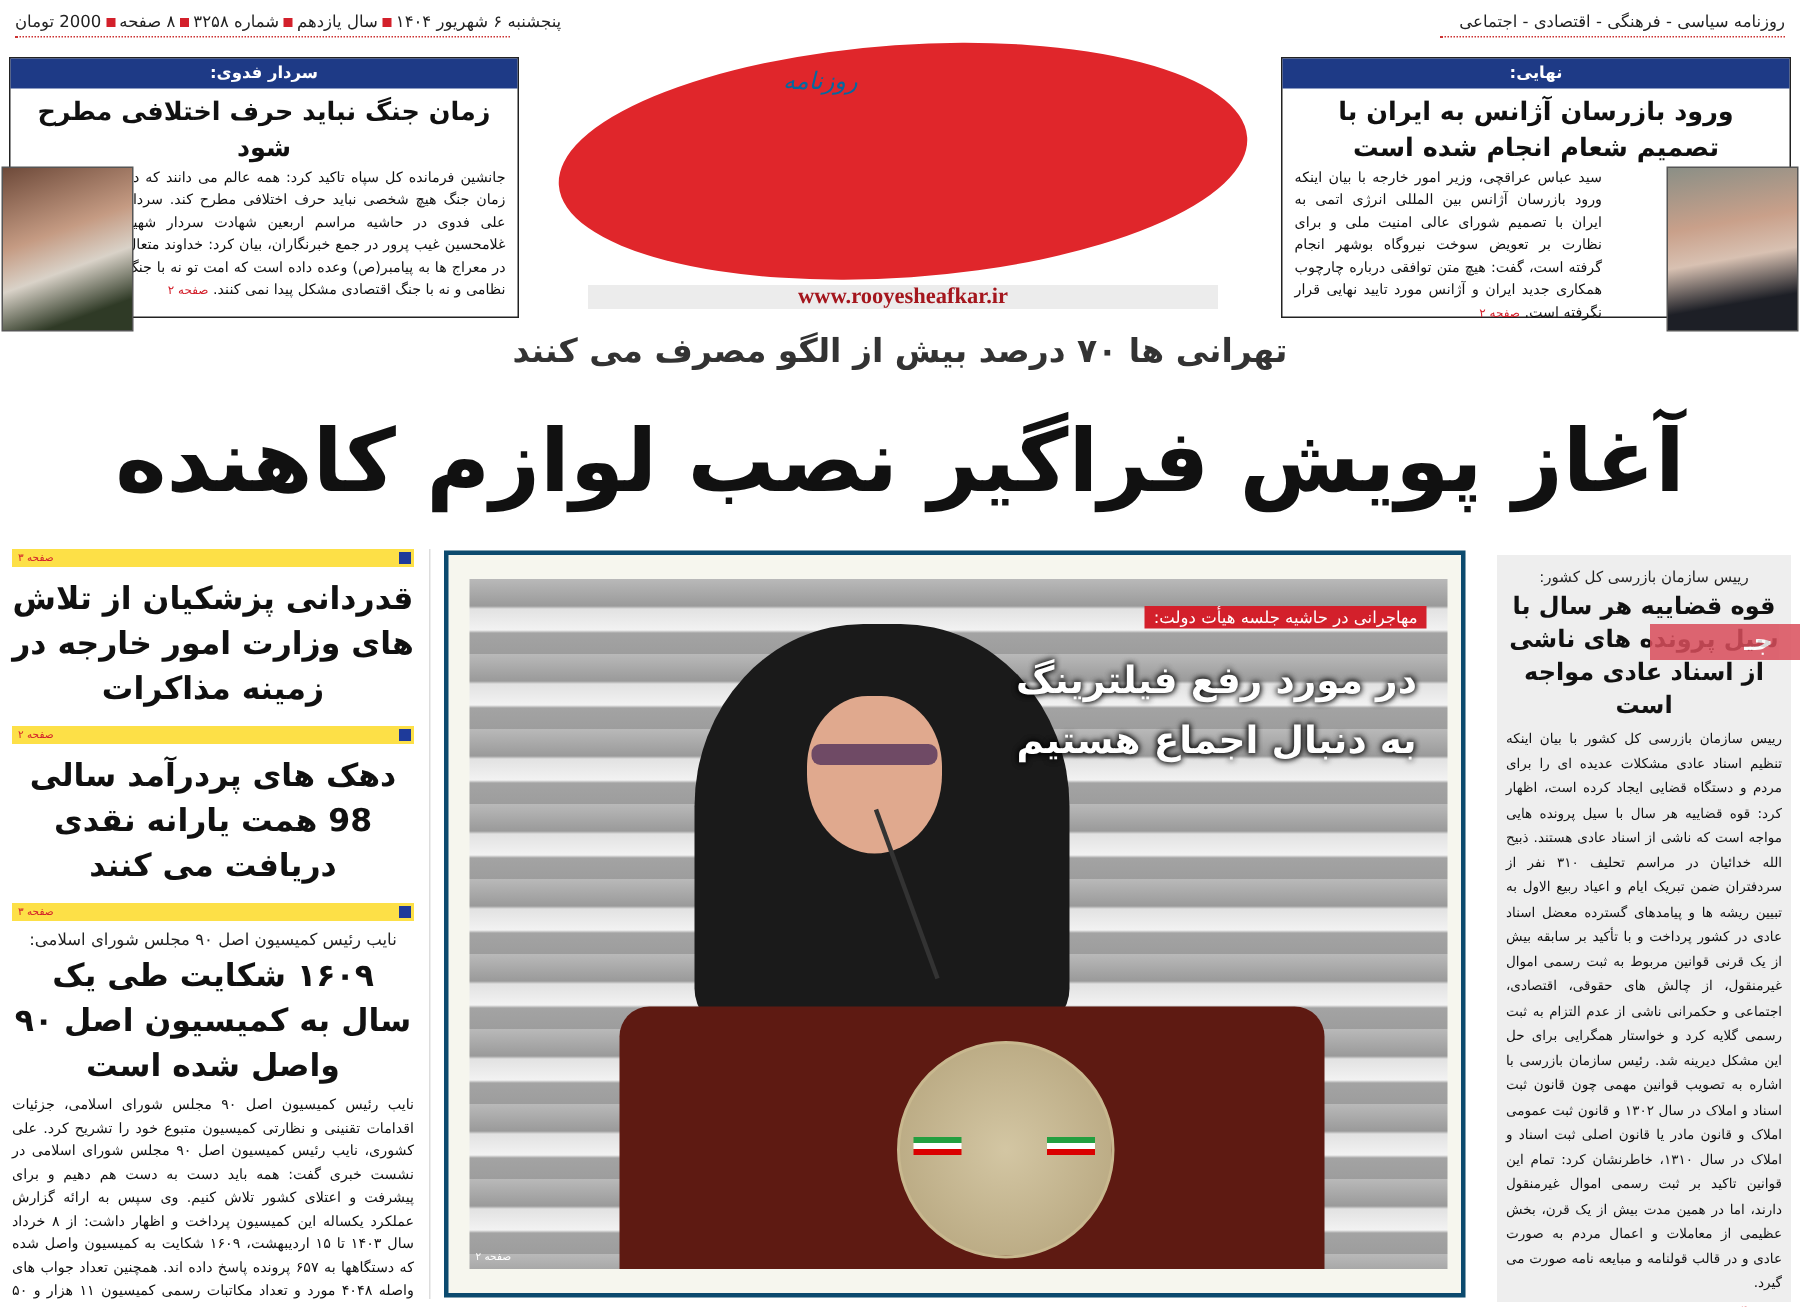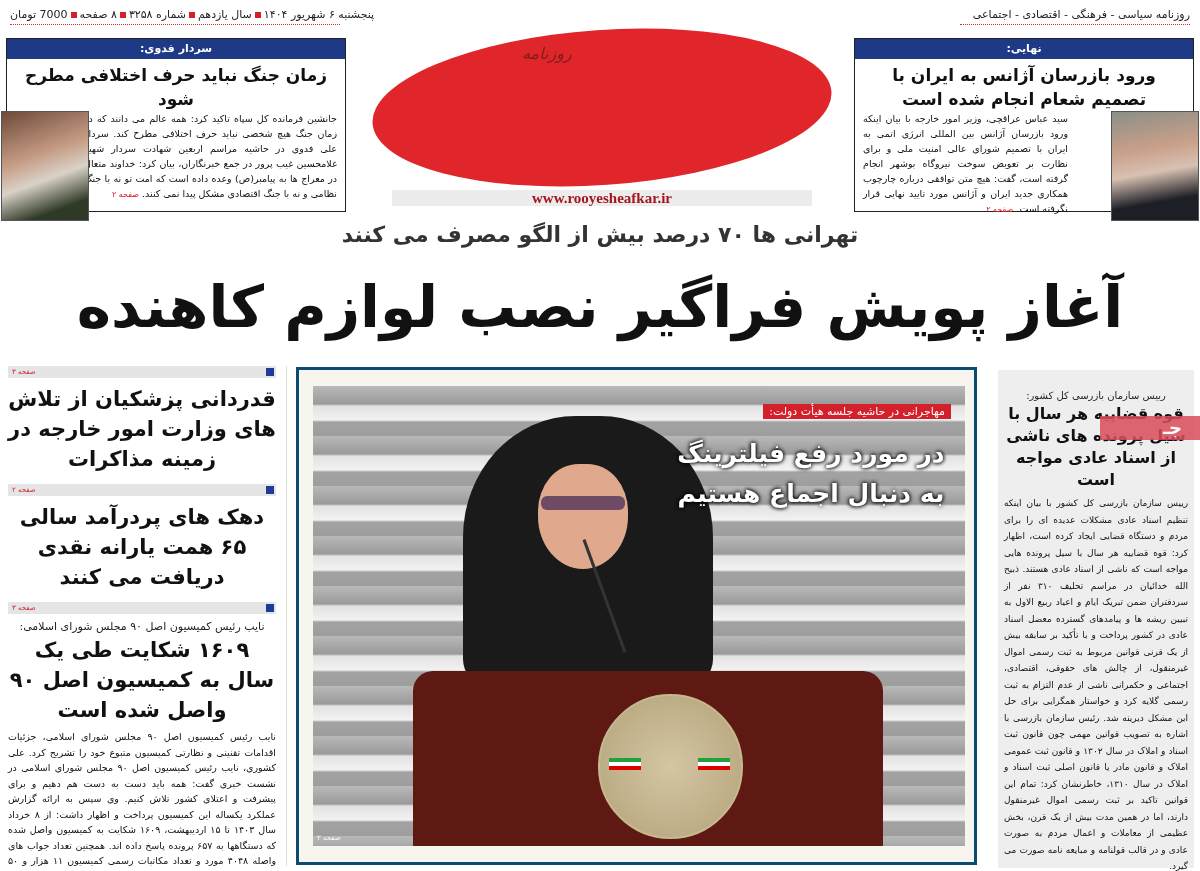--- a/index.html
+++ b/index.html
@@ -20,30 +20,30 @@
   .sidebox .kicker { height: 20px; background: #1e3a86; color: #fff; font-size: 11px; text-align: center; line-height: 20px; font-weight: bold; }
   .sidebox .title { font-size: 17px; font-weight: bold; text-align: center; line-height: 24px; margin-top: 4px; padding: 0 8px; }
   .sidebox .body { font-size: 9.5px; line-height: 15px; text-align: justify; padding: 0 8px; }
   .sidebox .pg { color: #d3202b; font-size: 8px; }
   .photo { position: absolute; bottom: -10px; width: 88px; height: 110px; border: 1px solid #555; overflow: hidden; }
 
   
   .logo-wrap { left: 372px; top: 30px; width: 460px; height: 175px; }
   .logo-oval { position: absolute; left: 0; top: 0; width: 460px; height: 155px; background: #e0262b; border-radius: 50%; transform: rotate(-4deg); }
   .logo-text { position: absolute; left: 0; top: 18px; width: 460px; text-align: center; color: #fff; font-size: 82px; font-weight: bold; font-family: "DejaVu Serif", serif; line-height: 110px; }
-  .logo-small { position: absolute; left: 150px; top: 14px; color: #7f1d1d; font-size: 16px; font-family: "DejaVu Serif", serif; font-style: italic; }
+  .logo-small { position: absolute; left: 150px; top: 14px; color: #0369a1; font-size: 16px; font-family: "DejaVu Serif", serif; font-style: italic; }
   .url-bar { position: absolute; left: 20px; top: 160px; width: 420px; height: 16px; background: #ececec; text-align: center; direction: ltr; font-family: "Liberation Serif", serif; font-weight: bold; font-size: 15px; line-height: 16px; color: #a4161d; }
 
   
   .subhead { top: 222px; left: 300px; width: 600px; text-align: center; font-size: 22px; color: #333; font-weight: bold; }
   .mainhead { top: 262px; left: 40px; width: 1120px; text-align: center; font-size: 58px; font-weight: bold; letter-spacing: -1px; color: #111; line-height: 90px; }
 
   
   .leftcol { left: 8px; top: 366px; width: 268px; }
-  .pgbar { height: 12px; background: #e5e5e5; position: relative; margin-bottom: 6px; }
+  .pgbar { height: 12px; background: #fde047; position: relative; margin-bottom: 6px; }
   .pgbar .blue { position: absolute; right: 2px; top: 2px; width: 8px; height: 8px; background: #1e3a9a; }
   .pgbar .pl { position: absolute; left: 4px; top: 0; font-size: 7px; color: #d3202b; line-height: 12px; }
   .lhead { text-align: center; font-size: 21px; font-weight: bold; line-height: 30px; margin: 6px 0 10px; }
   .lkicker { text-align: center; font-size: 11px; color: #222; margin-top: 4px; }
   .lbody { font-size: 9.5px; line-height: 15.5px; text-align: justify; margin-top: 4px; }
   .vrule { top: 366px; left: 286px; width: 1px; height: 500px; background: #ddd; }
 
   
   .photo-frame { left: 296px; top: 367px; width: 681px; height: 498px; border: 3px solid #0c4a6e; background: #f6f6ee; }
   .photo-inner { position: absolute; left: 14px; top: 16px; width: 652px; height: 460px; overflow: hidden;
@@ -54,32 +54,32 @@
   .glasses { position: absolute; left: 108px; top: 80px; width: 84px; height: 14px; background: #5a3a5e; border-radius: 6px; opacity: .85; }
   .podium { position: absolute; left: 100px; top: 285px; width: 470px; height: 190px; background: #5e1a12; border-radius: 20px 20px 0 0; }
   .seal { position: absolute; left: 285px; top: 308px; width: 145px; height: 145px; border-radius: 50%; background: radial-gradient(circle, #d3c6a3, #b3a27a); border: 2px solid #c8b88f; }
   .flag { position: absolute; top: 372px; width: 32px; height: 12px; background: linear-gradient(#239f40 0 33%, #fff 33% 66%, #da0000 66%); }
   .mic { position: absolute; left: 290px; top: 150px; width: 3px; height: 120px; background: #333; transform: rotate(-20deg); }
   .cap-kicker { position: absolute; right: 14px; top: 18px; background: #d3202b; color: #fff; font-size: 11px; padding: 1px 6px; }
   .cap-head { position: absolute; right: 14px; top: 48px; color: #fff; font-size: 25px; font-weight: bold; text-align: center; line-height: 40px; text-shadow: 0 0 4px #000, 0 0 4px #000; width: 280px; }
   .photo-pg { position: absolute; left: 4px; bottom: 4px; font-size: 7px; color: #fff; }
 
   
-  .rightcol { left: 998px; top: 370px; width: 196px; height: 498px; background: #eeeeee; padding: 20px 6px; }
+  .rightcol { left: 998px; top: 370px; width: 196px; height: 498px; background: #eeeeee; padding: 10px 6px; }
   .rkicker { text-align: center; font-size: 10px; color: #222; }
   .rhead { text-align: center; font-size: 16px; font-weight: bold; line-height: 22px; margin: 2px 0 4px; }
   .rbody { font-size: 9px; line-height: 16.5px; text-align: justify; }
   .rpg { color: #d3202b; font-size: 8px; margin-top: 4px; }
   .ribbon { left: 1100px; top: 416px; width: 100px; height: 24px; background: #d94d5b; opacity: .85; color: #fff; font-weight: bold; font-size: 18px; text-align: right; padding-right: 18px; line-height: 24px; }
 </style>
 </head>
 <body>
 
 <div class="abs topline left">
-  <span>پنجشنبه ۶ شهریور ۱۴۰۴</span><span class="sq"></span><span>سال یازدهم</span><span class="sq"></span><span>شماره ۳۲۵۸</span><span class="sq"></span><span>۸ صفحه</span><span class="sq"></span><span>7000 تومان</span>
+  <span>پنجشنبه ۶ شهریور ۱۴۰۴</span><span class="sq"></span><span>سال یازدهم</span><span class="sq"></span><span>شماره ۳۲۵۸</span><span class="sq"></span><span>۸ صفحه</span><span class="sq"></span><span>2000 تومان</span>
 </div>
 <div class="abs dotted" style="left:10px;width:330px;"></div>
 <div class="abs topline right">روزنامه سیاسی - فرهنگی - اقتصادی - اجتماعی</div>
 <div class="abs dotted" style="right:10px;width:230px;"></div>
 
 <div class="abs sidebox" style="left:6px;">
   <div class="kicker">سردار فدوی:</div>
   <div class="title">زمان جنگ نباید حرف اختلافی مطرح شود</div>
   <div class="body" style="margin-left:69px;">
     <span>جانشین فرمانده کل سپاه تاکید کرد: همه عالم می دانند که در زمان جنگ هیچ شخصی نباید حرف اختلافی مطرح کند. سردار علی فدوی در حاشیه مراسم اربعین شهادت سردار شهید غلامحسین غیب پرور در جمع خبرنگاران، بیان کرد: خداوند متعال در معراج ها به پیامبر(ص) وعده داده است که امت تو نه با جنگ نظامی و نه با جنگ اقتصادی مشکل پیدا نمی کنند.</span>
@@ -111,21 +111,21 @@
   <div class="pgbar">
     <span class="blue"></span>
     <span class="pl">صفحه ۳</span>
   </div>
   <div class="lhead">قدردانی پزشکیان از تلاش های وزارت امور خارجه در زمینه مذاکرات</div>
 
   <div class="pgbar">
     <span class="blue"></span>
     <span class="pl">صفحه ۲</span>
   </div>
-  <div class="lhead">دهک های پردرآمد سالی ۶۵ همت یارانه نقدی دریافت می کنند</div>
+  <div class="lhead">دهک های پردرآمد سالی 98 همت یارانه نقدی دریافت می کنند</div>
 
   <div class="pgbar">
     <span class="blue"></span>
     <span class="pl">صفحه ۳</span>
   </div>
   <div class="lkicker">نایب رئیس کمیسیون اصل ۹۰ مجلس شورای اسلامی:</div>
   <div class="lhead" style="margin:2px 0 4px;">۱۶۰۹ شکایت طی یک سال به کمیسیون اصل ۹۰ واصل شده است</div>
   <div class="lbody">نایب رئیس کمیسیون اصل ۹۰ مجلس شورای اسلامی، جزئیات اقدامات تقنینی و نظارتی کمیسیون متبوع خود را تشریح کرد. علی کشوری، نایب رئیس کمیسیون اصل ۹۰ مجلس شورای اسلامی در نشست خبری گفت: همه باید دست به دست هم دهیم و برای پیشرفت و اعتلای کشور تلاش کنیم. وی سپس به ارائه گزارش عملکرد یکساله این کمیسیون پرداخت و اظهار داشت: از ۸ خرداد سال ۱۴۰۳ تا ۱۵ اردیبهشت، ۱۶۰۹ شکایت به کمیسیون واصل شده که دستگاهها به ۶۵۷ پرونده پاسخ داده اند. همچنین تعداد جواب های واصله ۴۰۴۸ مورد و تعداد مکاتبات رسمی کمیسیون ۱۱ هزار و ۵۰ مورد بوده است.</div>
 
 </div>

